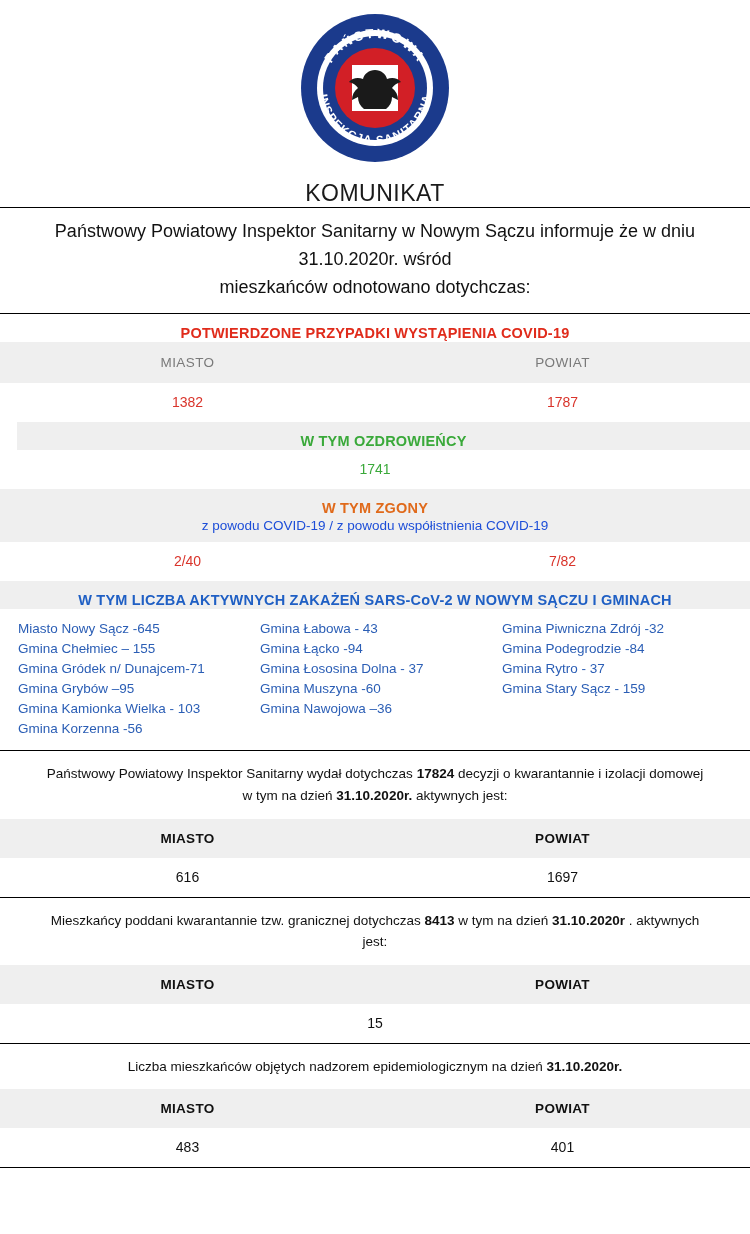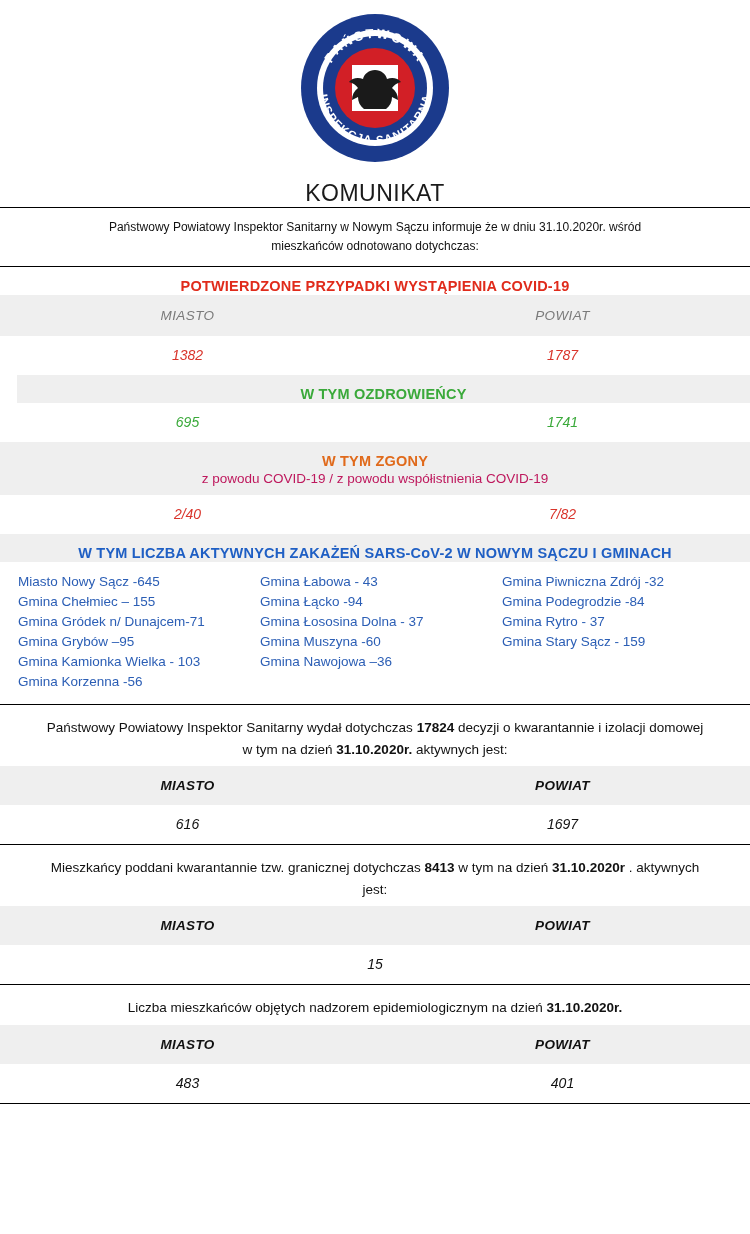--- a/index.html
+++ b/index.html
@@ -55,32 +55,31 @@
 
   
   .rule {
     border: 0;
     border-top: 1px solid #000;
     margin: 0;
   }
 
   .intro {
     text-align: center;
-    font-size: 12px;
+    font-size: 18px;
     line-height: 1.55;
     padding: 10px 48px 11px 48px;
   }
 
   
   .band {
     background: #efefef;
   }
   .row2 {
     display: flex;
-    font-style: italic;
   }
   .row2 > div {
     flex: 1;
     text-align: center;
   }
   .hdr {
     font-size: 13.5px;
     color: #7a7a7a;
     padding: 13px 0 13px 0;
     letter-spacing: 0.4px;
@@ -100,21 +99,21 @@
     padding: 11px 0 1px 0;
     letter-spacing: 0.2px;
   }
   .section-title.red { color: #e02b1b; }
   .section-title.green { color: #3aa93a; margin-left: 17px; }
   .section-title.orange { color: #e06a1b; }
   .section-title.blue { color: #1f5fc4; }
   .section-sub {
     text-align: center;
     font-size: 13.5px;
-    color: #be185d;
+    color: #1d4ed8;
     padding: 0 0 9px 0;
   }
 
   
   .gminy {
     display: flex;
     padding: 10px 12px 12px 12px;
   }
   .gminy-col {
     flex: 1;
@@ -125,21 +124,21 @@
     font-size: 13.5px;
     line-height: 1.48;
     white-space: nowrap;
   }
 
   
   .para {
     text-align: center;
     font-size: 13.5px;
     line-height: 1.6;
-    padding: 12px 28px 6px 28px;
+    padding: 12px 28px 12px 28px;
   }
   .para b { font-weight: bold; }
 
   .hdr-dark {
     font-size: 13.5px;
     color: #111;
     font-weight: bold;
     padding: 12px 0 12px 0;
     letter-spacing: 0.3px;
   }
@@ -206,21 +205,20 @@
     <div class="hdr">MIASTO</div>
     <div class="hdr">POWIAT</div>
   </div>
   <div class="row2">
     <div class="val red">1382</div>
     <div class="val red">1787</div>
   </div>
 
   <div class="section-title green band">W TYM OZDROWIEŃCY</div>
   <div class="row2">
-    <div class="val green">695</div>
     <div class="val green">1741</div>
   </div>
 
   <div class="band">
     <div class="section-title orange" style="padding-bottom:2px">W TYM ZGONY</div>
     <div class="section-sub">z powodu COVID-19 / z powodu  współistnienia COVID-19</div>
   </div>
   <div class="row2">
     <div class="val red">2/40</div>
     <div class="val red">7/82</div>

